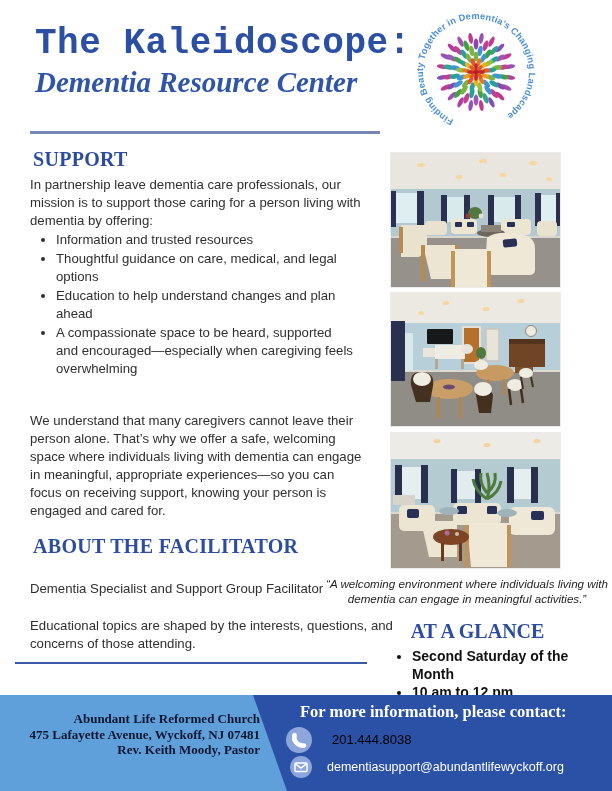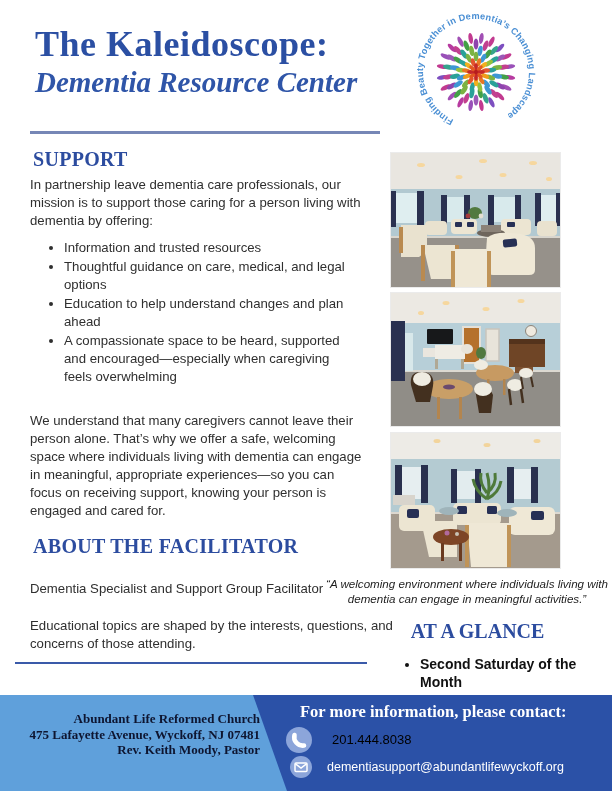--- a/index.html
+++ b/index.html
@@ -1,32 +1,32 @@
 <!DOCTYPE html>
 <html style="--title-blue: #2b4fa3; --subtitle-blue: #2f55a8; --heading-blue: #2c4c9f; --divider-blue: #7687b6; --rule-blue: #3a5aa9; --body-text: #2f2f2f; --footer-light: #5fa0db; --footer-dark: #2b51a7; --icon-chip: #8ca5da; --logo-text: #4a8fd4;"><head>
 <meta charset="utf-8">
 <style>
   html,body{margin:0;padding:0;background:#888;}
   .page{position:relative;width:612px;height:791px;background:#ffffff;overflow:hidden;
         font-family:"Liberation Sans",sans-serif;color:var(--body-text);margin:0 auto;}
   
   .title-block{position:absolute;left:35px;top:24px;}
-  .title-main{font-family:Liberation Serif, serif;font-weight:bold;font-size:36px;line-height:40px;
+  .title-main{font-family:Liberation Mono, monospace;font-weight:bold;font-size:36px;line-height:40px;
               color:var(--title-blue);letter-spacing:.5px;}
   .title-sub{font-family:"Liberation Serif",serif;font-style:italic;font-weight:bold;font-size:29px;
              line-height:36px;color:var(--subtitle-blue);}
   .title-divider{position:absolute;left:30px;top:131px;width:350px;height:3px;background:var(--divider-blue);}
   .logo{position:absolute;left:397px;top:6px;width:158px;height:132px;}
   .logo text{font-family:"Liberation Sans",sans-serif;font-size:9.2px;letter-spacing:.2px;
              fill:var(--logo-text);font-weight:bold;}
   
   .sec-heading{position:absolute;font-family:"Liberation Serif",serif;font-weight:bold;font-size:20px;
                color:var(--heading-blue);letter-spacing:.3px;}
   .body-text{position:absolute;font-size:13.2px;line-height:18px;color:var(--body-text);}
-  ul.bullets{margin:8px;padding:0 0 0 24px;}
+  ul.bullets{margin:0;padding:0 0 0 24px;}
   ul.bullets li{margin:0 0 1px 0;}
   .quote{position:absolute;left:320px;top:576px;width:294px;text-align:center;font-style:italic;
          font-size:11.6px;line-height:15px;color:#1d1d1d;font-weight:500;}
   .glance-heading{position:absolute;left:395px;top:620px;width:165px;text-align:center;
                   font-family:"Liberation Serif",serif;font-weight:bold;font-size:20px;color:var(--heading-blue);}
   .glance-list{position:absolute;left:388px;top:648px;width:220px;font-size:14px;line-height:17.5px;
                font-weight:bold;color:#111;}
   .left-rule{position:absolute;left:15px;top:662px;width:352px;height:2px;background:var(--rule-blue);}
   
   .photo{position:absolute;left:391px;width:169px;box-shadow:0 0 0 1px rgba(0,0,0,.08);}

